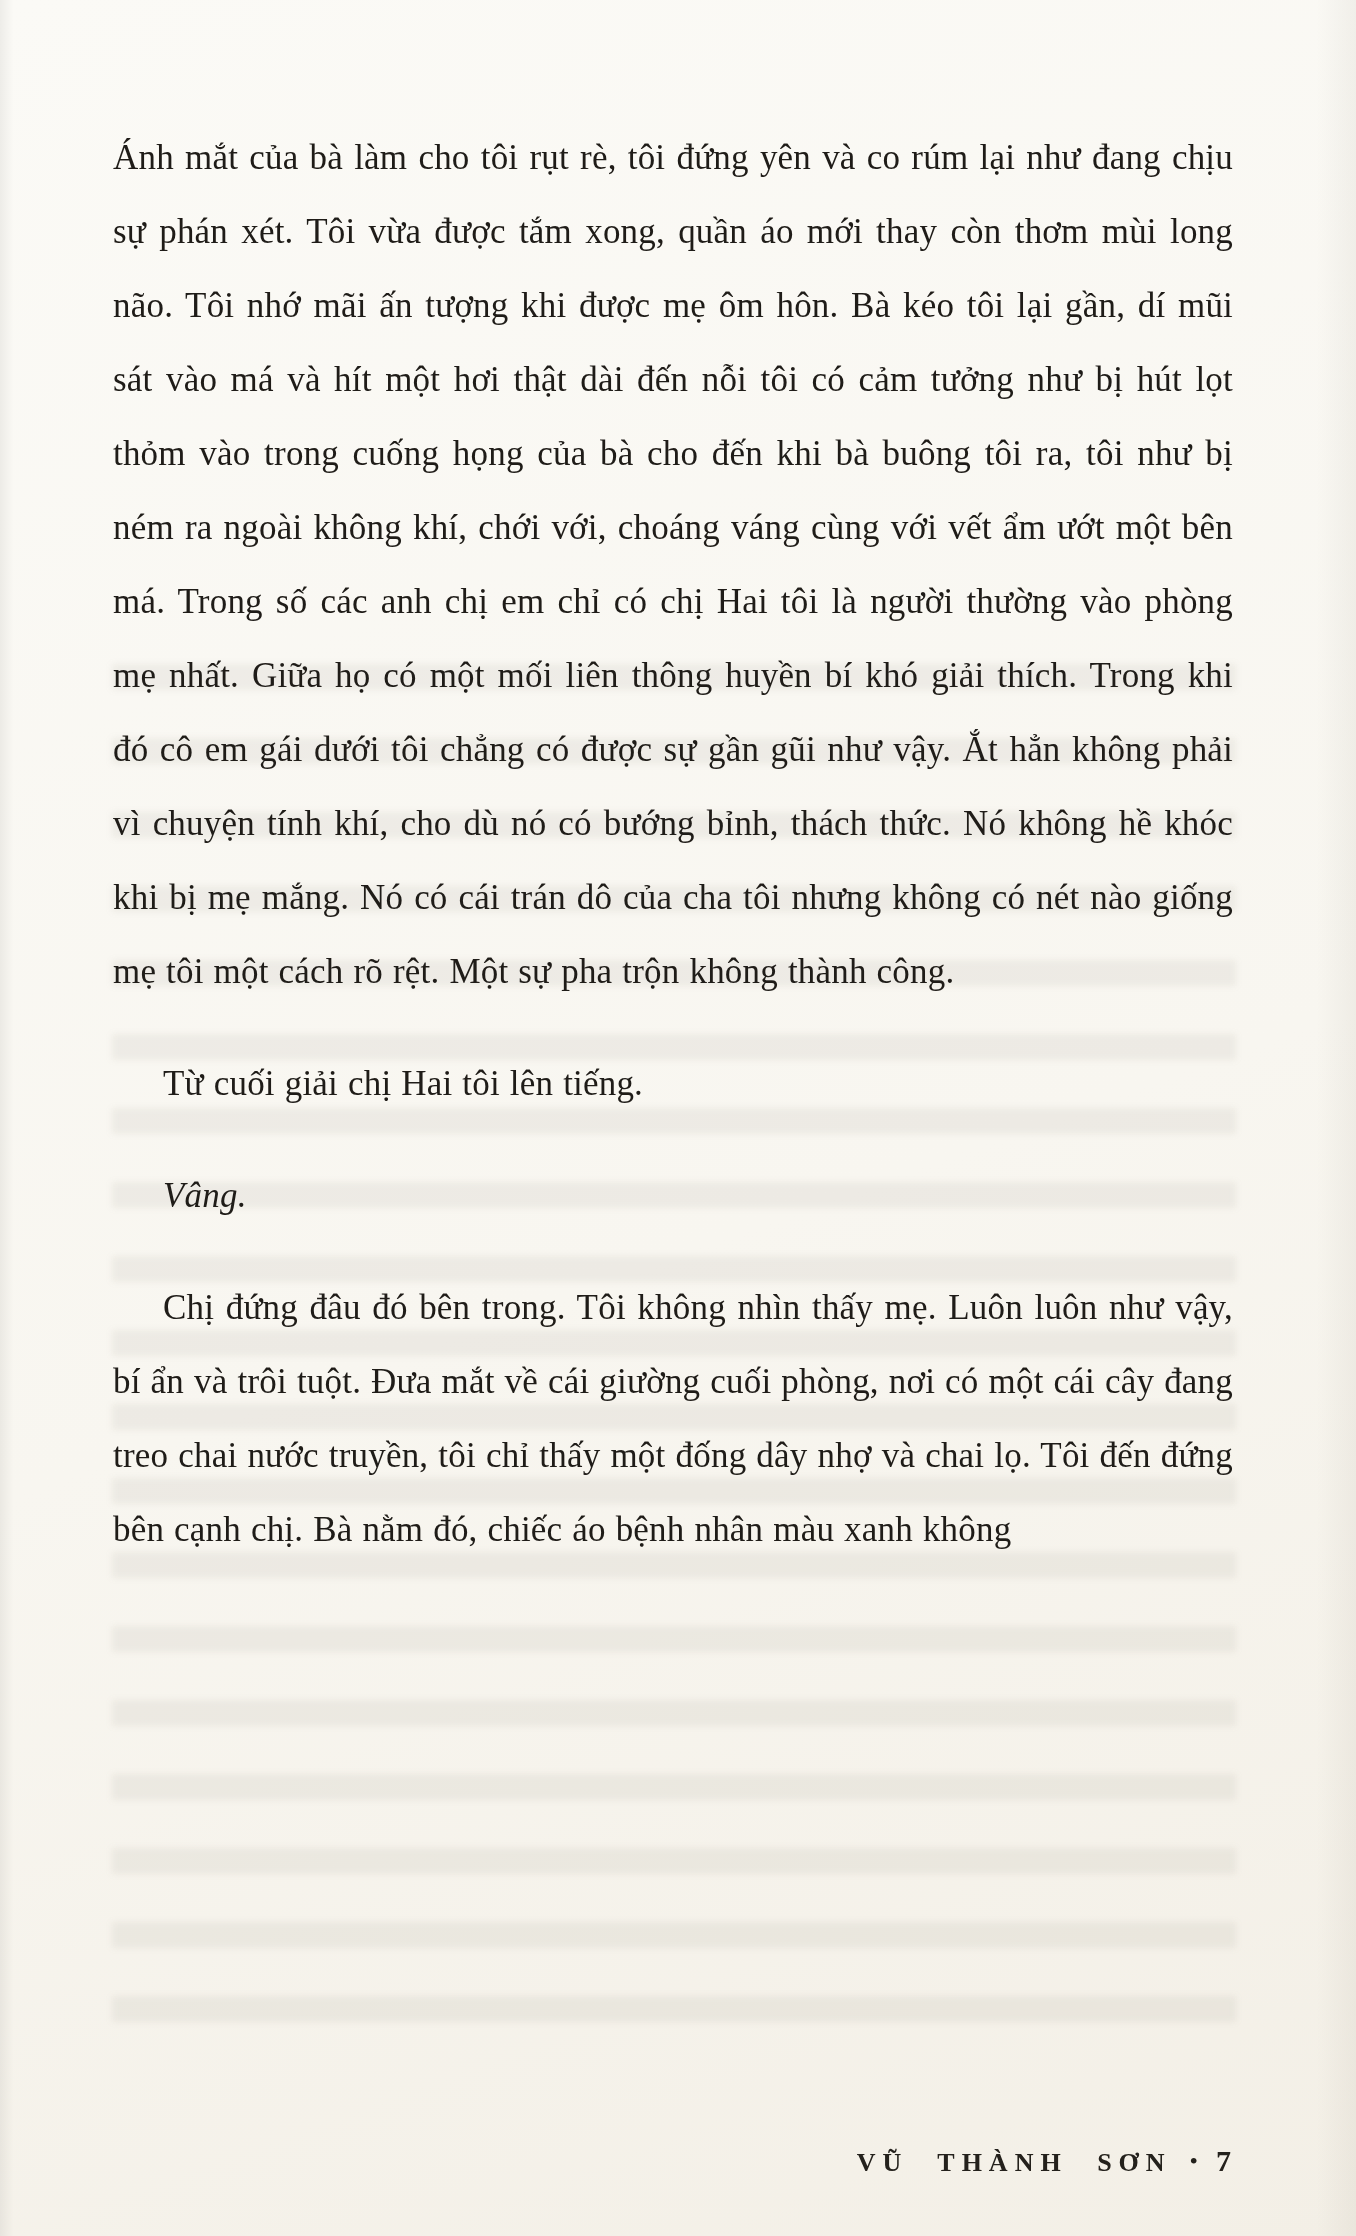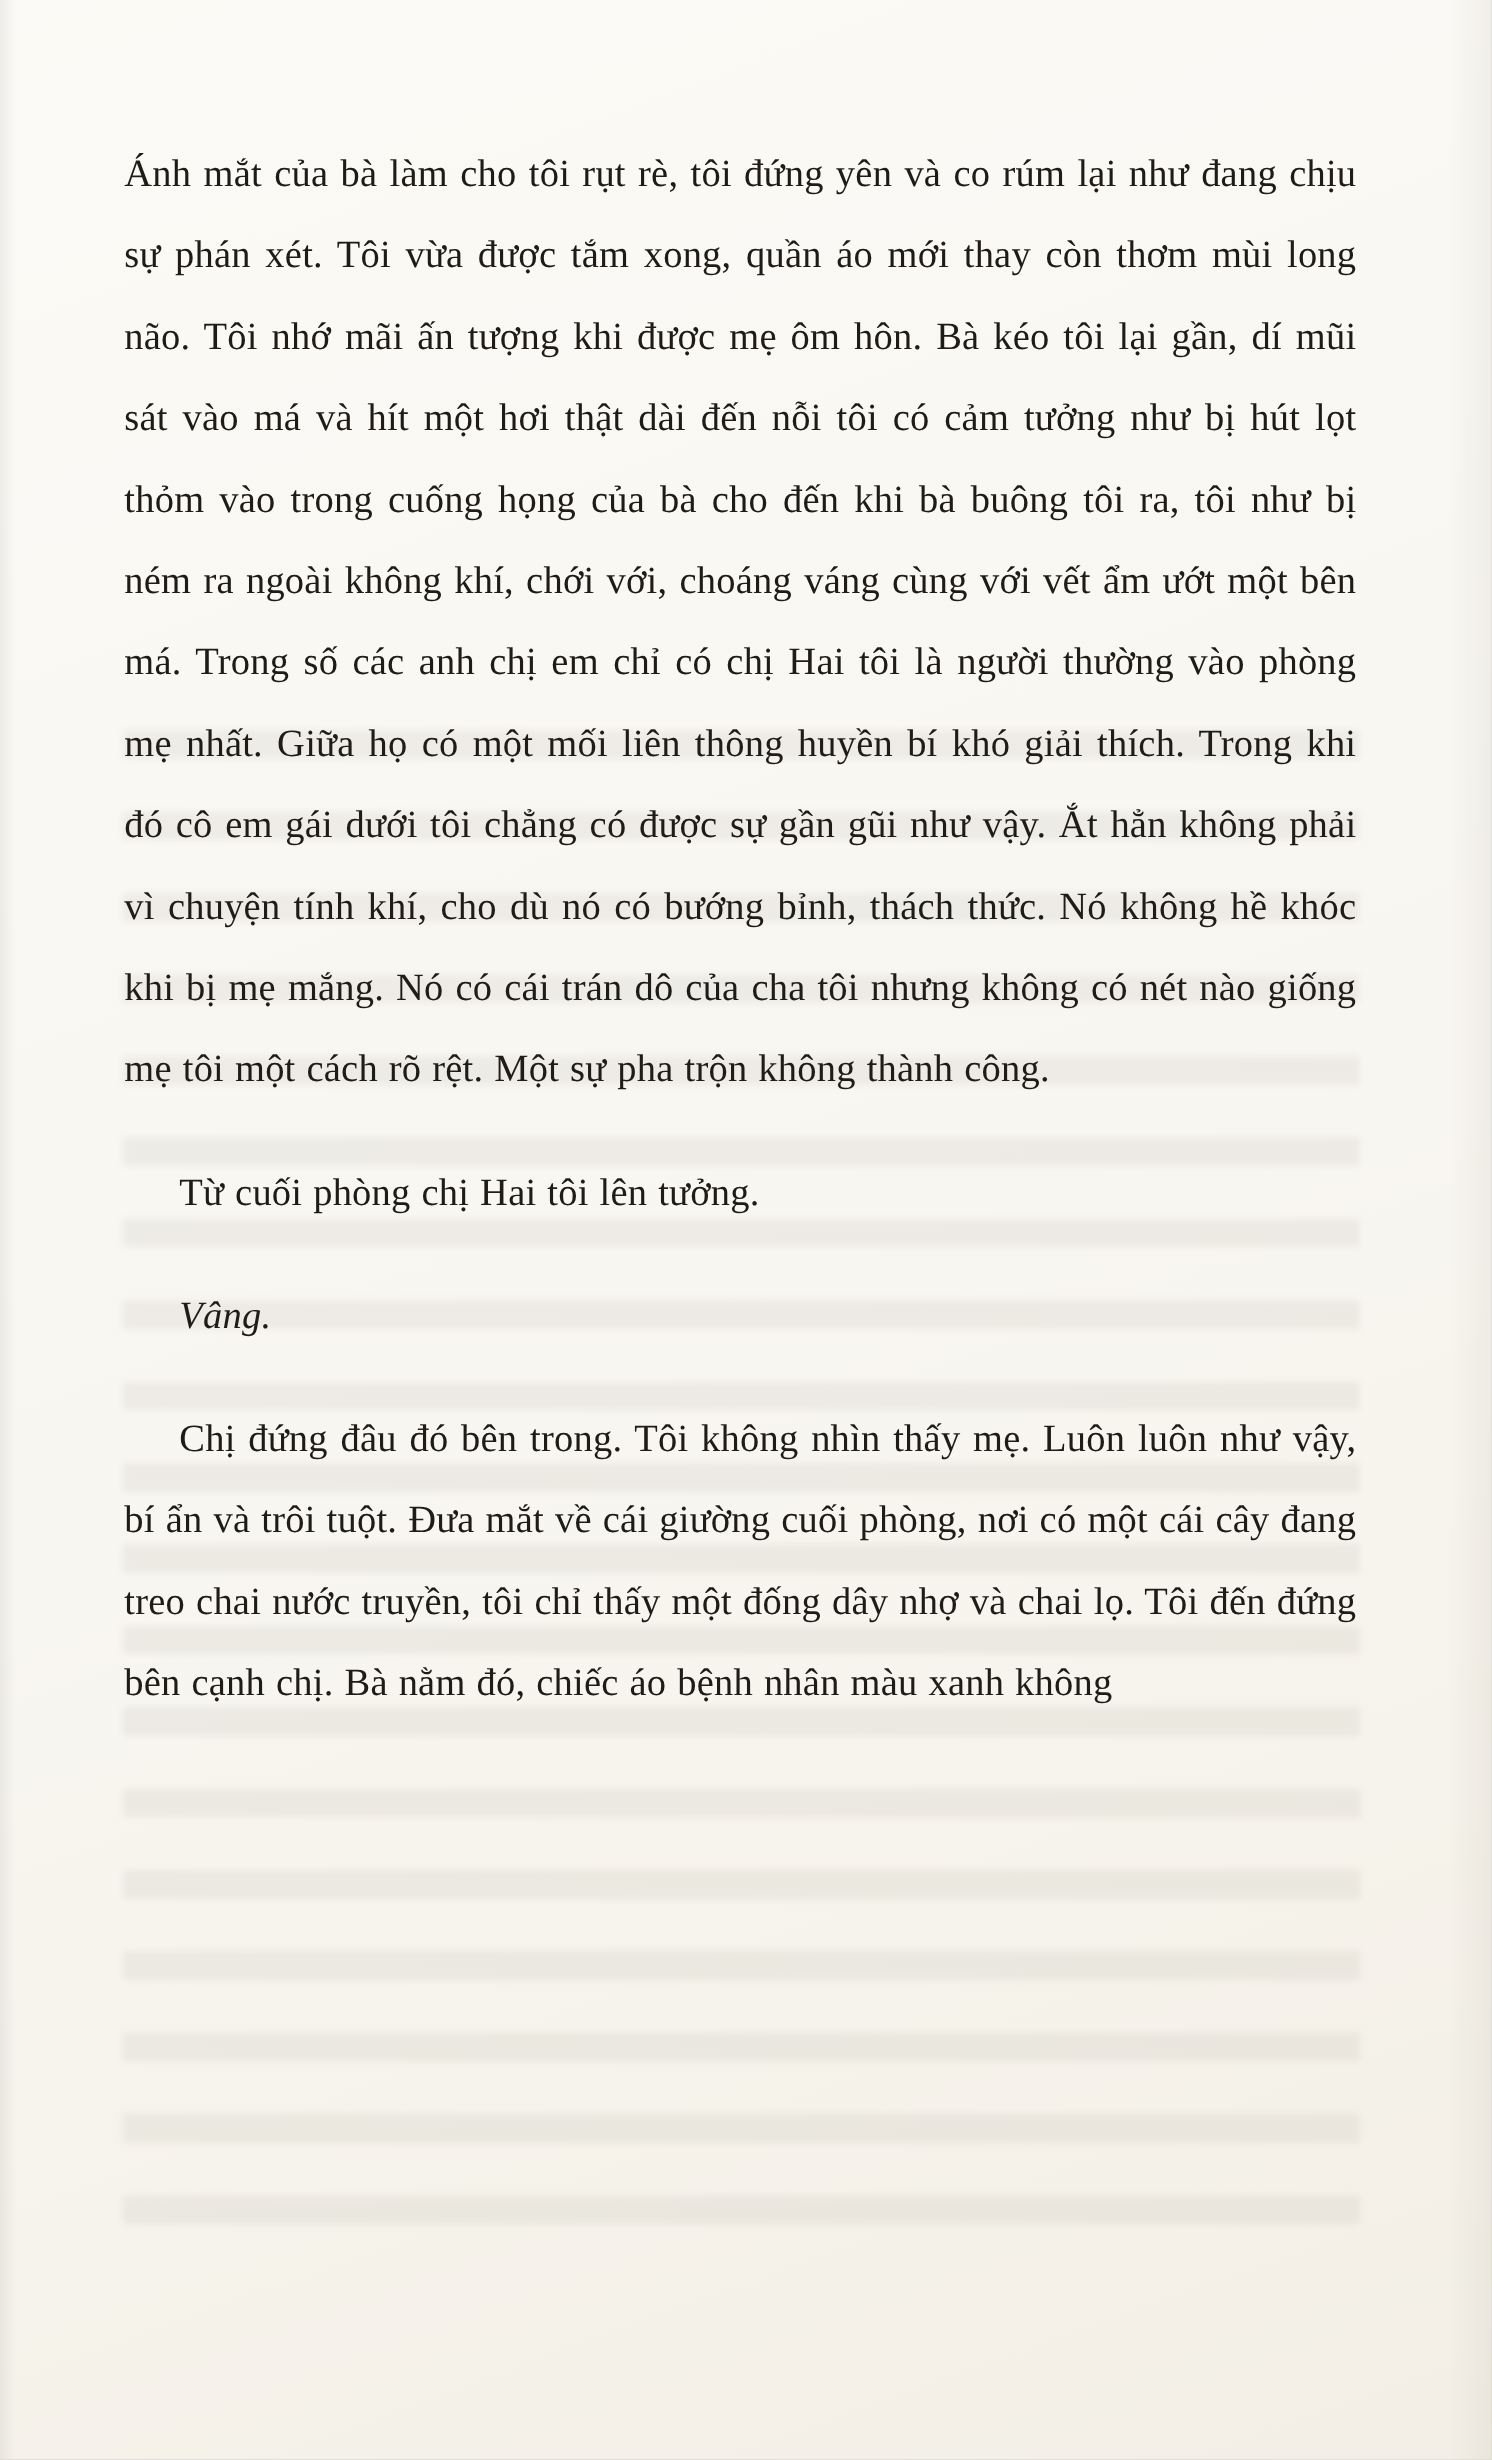--- a/index.html
+++ b/index.html
@@ -96,21 +96,26 @@
 <body>
 
 <div class="page">
 
   <div class="bleed-through"></div>
 
   <main class="text-block">
     <p class="para">Ánh mắt của bà làm cho tôi rụt rè, tôi đứng yên và co rúm lại như đang chịu sự phán xét. Tôi vừa được tắm xong, quần áo mới thay còn thơm mùi long não. Tôi nhớ mãi ấn tượng khi được mẹ ôm hôn. Bà kéo tôi lại gần, dí mũi sát vào má và hít một hơi thật dài đến nỗi tôi có cảm tưởng như bị hút lọt thỏm vào trong cuống họng của bà cho đến khi bà buông tôi ra, tôi như bị ném ra ngoài không khí, chới với, choáng váng cùng với vết ẩm ướt một bên má. Trong số các anh chị em chỉ có chị Hai tôi là người thường vào phòng mẹ nhất. Giữa họ có một mối liên thông huyền bí khó giải thích. Trong khi đó cô em gái dưới tôi chẳng có được sự gần gũi như vậy. Ắt hẳn không phải vì chuyện tính khí, cho dù nó có bướng bỉnh, thách thức. Nó không hề khóc khi bị mẹ mắng. Nó có cái trán dô của cha tôi nhưng không có nét nào giống mẹ tôi một cách rõ rệt. Một sự pha trộn không thành công.</p>
 
 
-    <p class="para indent">Từ cuối phòng chị Hai tôi lên tưởng.</p>
+    <p class="para indent">Từ cuối giải chị Hai tôi lên tiếng.</p>
 
     <p class="para indent italic">Vâng.</p>
 
     <p class="para indent">Chị đứng đâu đó bên trong. Tôi không nhìn thấy mẹ. Luôn luôn như vậy, bí ẩn và trôi tuột. Đưa mắt về cái giường cuối phòng, nơi có một cái cây đang treo chai nước truyền, tôi chỉ thấy một đống dây nhợ và chai lọ. Tôi đến đứng bên cạnh chị. Bà nằm đó, chiếc áo bệnh nhân màu xanh không</p>
   </main>
 
+  <footer class="page-footer">
+    <span class="author">VŨ THÀNH SƠN</span>
+    <span class="separator">•</span>
+    <span class="page-number">7</span>
+  </footer>
 
 </div>
 
 </body></html>

